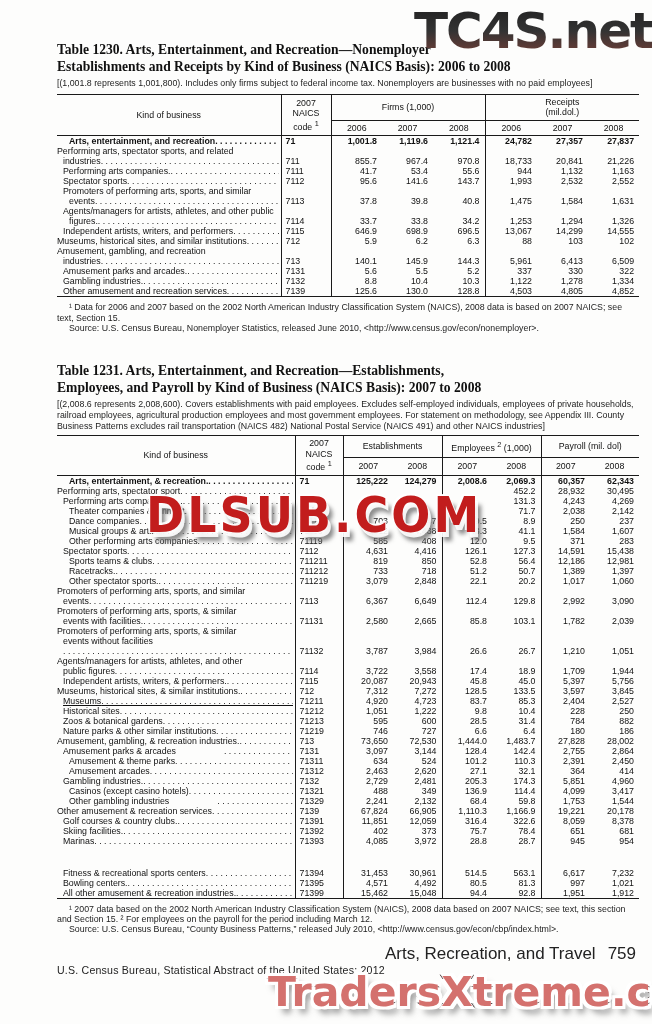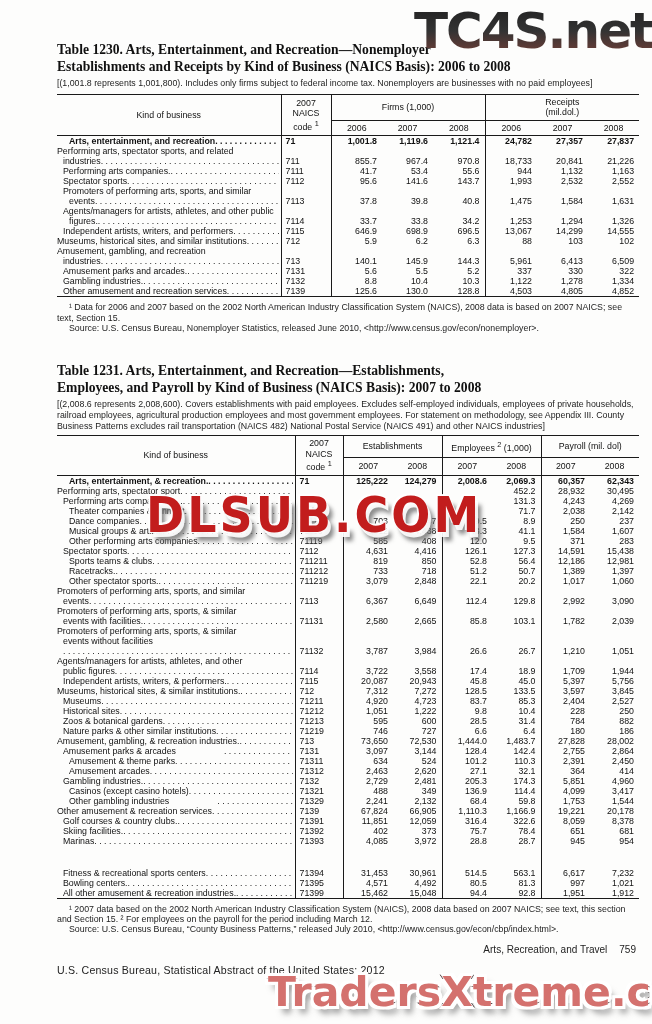--- a/index.html
+++ b/index.html
@@ -34,21 +34,21 @@
   .lt { white-space:pre; }
   .ld { flex:1; overflow:hidden; white-space:nowrap; margin-right:2px; }
   .ld::after { content:" . . . . . . . . . . . . . . . . . . . . . . . . . . . . . . . . . . . . . . . . . . . . . . . . . . . . . ."; }
 
   .footnotes { margin-top:5px; }
   .footnotes p { font-size:8.8px; line-height:10.4px; text-indent:12px; color:#1c1c1c; }
 
   .gap1 { height:42px; } .gap3 { height:30px; }
   .gap4 { height:4px; } .gap5 { height:5px; }
 
-  .travel-line { position:absolute; top:944px; right:16px; font-size:10px; color:#222; }
+  .travel-line { position:absolute; top:944px; right:16px; font-size:17px; color:#222; }
   .travel-line .pgnum { margin-left:12px; }
   .imprint { position:absolute; top:964px; left:57px; font-size:10.6px; color:#222; letter-spacing:0.2px; }
 
   .wm-top {
     position:absolute; top:2px; right:0px; z-index:5;
     font-family:"DejaVu Sans", sans-serif; font-weight:800; font-size:50px; letter-spacing:-2px;
     background:linear-gradient(180deg,#252525 15%,#333 50%,#5c3b36 78%,#8a564c 100%);
     -webkit-background-clip:text; background-clip:text; color:transparent;
   }
   .wm-mid {
@@ -622,21 +622,21 @@
             <td class="c-code vl vlr">712</td>
             <td class="c-num">7,312</td>
             <td class="c-num">7,272</td>
             <td class="c-num vl">128.5</td>
             <td class="c-num">133.5</td>
             <td class="c-num vl">3,597</td>
             <td class="c-num">3,845</td>
           </tr>
           <tr>
             <td class="c-label">
-              <div class="ll" style="padding-left: 6px;">
+              <div class="ll" style="padding-left: 6px; text-decoration: underline;">
                 <span class="lt">Museums</span>
                 <span class="ld"></span>
               </div>
             </td>
             <td class="c-code vl vlr">71211</td>
             <td class="c-num">4,920</td>
             <td class="c-num">4,723</td>
             <td class="c-num vl">83.7</td>
             <td class="c-num">85.3</td>
             <td class="c-num vl">2,404</td>

